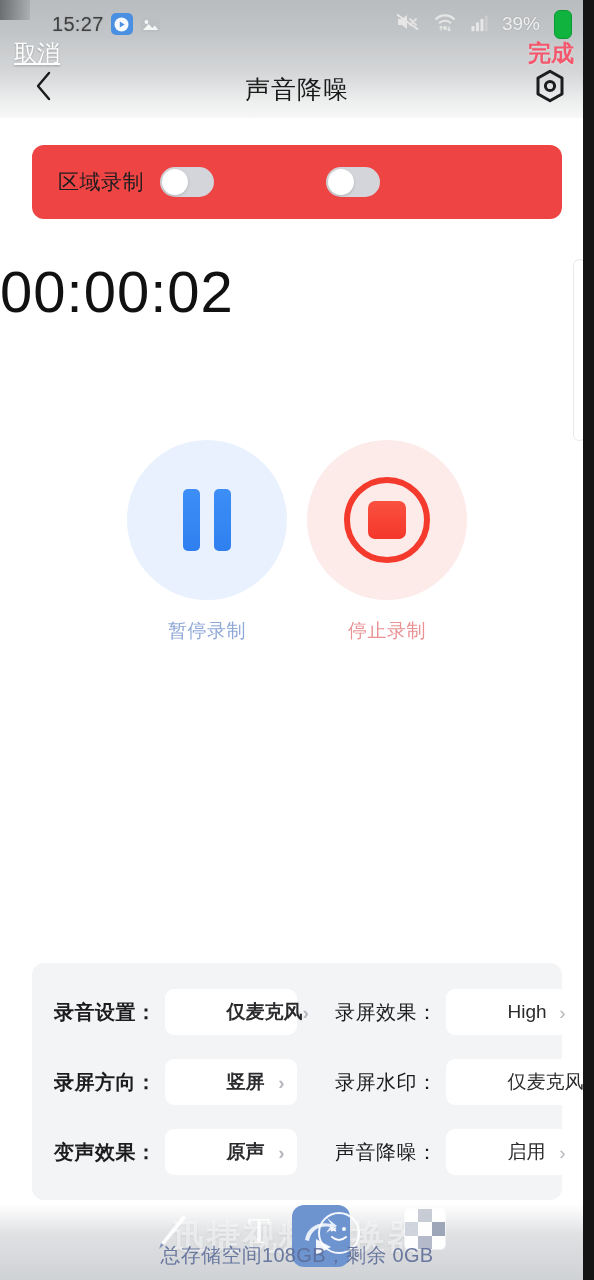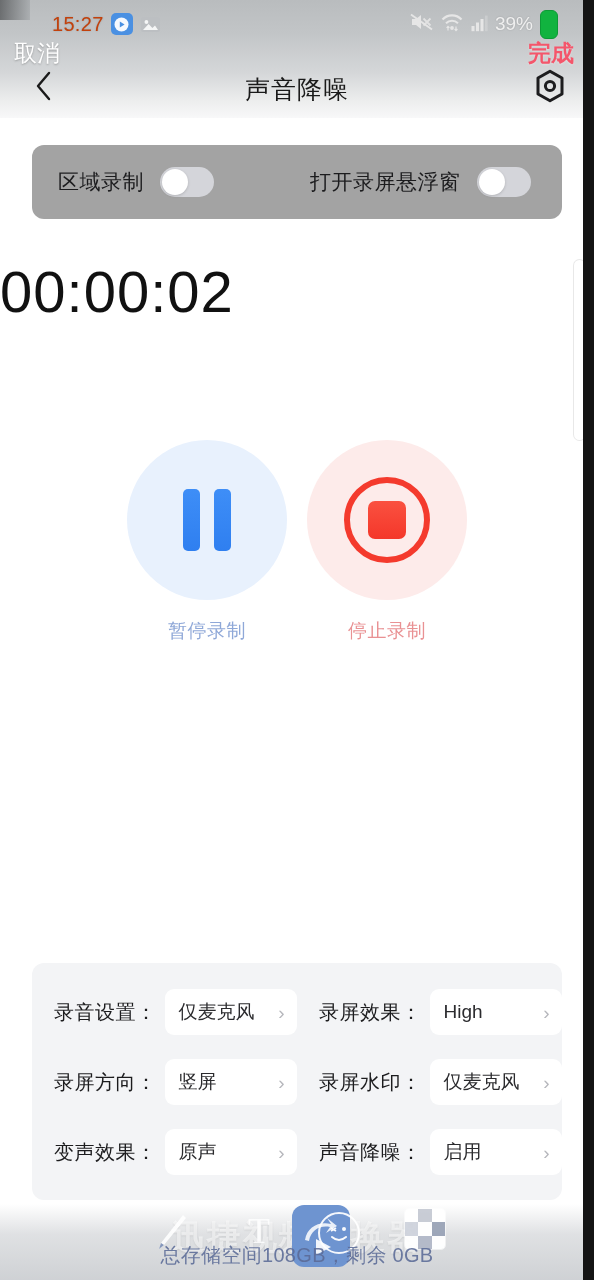--- a/index.html
+++ b/index.html
@@ -16,39 +16,40 @@
   
   .statusbar-bg {
     position:absolute; left:0; top:0; width:594px; height:118px;
     background:linear-gradient(180deg,#b9bcbe 0%,#c2c5c7 28%,#d5d7d9 62%,#eceded 85%,#f8f8f9 100%);
   }
   .statusbar {
     position:absolute; left:0; top:8px; width:594px; height:32px;
     display:flex; align-items:center;
   }
   .sb-left { position:absolute; left:52px; display:flex; align-items:center; gap:7px; }
-  .sb-time { font-size:20px; color:#c2410c; letter-spacing:0.3px; text-shadow:0 0 2px rgba(0,0,0,.18); }
+  .sb-time { font-size:20px; color:#404040; letter-spacing:0.3px; text-shadow:0 0 2px rgba(0,0,0,.18); }
   .sb-app-icon {
     width:22px; height:22px; border-radius:5px; background:#4a90e2;
     display:flex; align-items:center; justify-content:center;
   }
   .sb-app-icon svg { display:block; }
   .sb-img-icon { width:21px; height:19px; }
-  .sb-right { position:absolute; right:36px; display:flex; align-items:center; gap:7px; }
+  .sb-right { position:absolute; right:22px; display:flex; align-items:center; gap:14px; }
   .sb-batt-pct { font-size:19px; color:#efefef; text-shadow:0 0 2px rgba(0,0,0,.18); }
   .sb-batt {
     width:18px; height:29px; border-radius:6px; background:#11b33f;
     border:1.5px solid #0c9a35;
   }
 
   
   .overlay-row { position:absolute; left:0; top:38px; width:594px; height:34px; }
   .ov-cancel {
     position:absolute; left:14px; top:0; font-size:23px; color:#ffffff;
     text-shadow:0 1px 2px rgba(0,0,0,.25);
+    text-decoration:underline;
   }
   .ov-done {
     position:absolute; right:20px; top:0; font-size:23px; color:#f4566b;
     font-weight:bold; text-shadow:0 1px 2px rgba(255,255,255,.35);
   }
 
   
   .navbar { position:absolute; left:0; top:60px; width:594px; height:58px; }
   .nav-back {
     position:absolute; left:22px; top:6px; width:44px; height:44px;
@@ -60,21 +61,21 @@
     font-size:25px; color:#1a1a1a; letter-spacing:1px;
   }
   .nav-settings {
     position:absolute; right:22px; top:6px; width:44px; height:44px;
     display:flex; align-items:center; justify-content:center;
   }
 
   
   .toggles-card {
     position:absolute; left:32px; top:145px; width:530px; height:74px;
-    background:#a3a3a3; border-radius:12px;
+    background:#ef4444; border-radius:12px;
     display:flex; align-items:center;
   }
   .tg-group { display:flex; align-items:center; }
   .tg-group.g1 { position:absolute; left:26px; }
   .tg-group.g2 { position:absolute; left:278px; }
   .tg-label { font-size:21px; color:#1c1c1e; letter-spacing:0.5px; }
   .switch {
     margin-left:16px; width:54px; height:30px; border-radius:15px;
     background:#d4d5da; position:relative; flex:none;
   }
@@ -123,29 +124,29 @@
   .ctrl-label.blue { color:#8fa8d8; }
   .ctrl-label.red { color:#e99193; }
 
   
   .settings-card {
     position:absolute; left:32px; top:963px; width:530px; height:237px;
     background:#f3f4f6; border-radius:12px; padding:14px 0;
   }
   .set-row { height:70px; display:flex; align-items:center; }
   .set-cell { display:flex; align-items:center; }
-  .set-cell.left { position:absolute; left:22px; }
-  .set-cell.right { position:absolute; left:287px; }
+  .set-cell.left { position:absolute; left:22px;font-weight:bold; }
+  .set-cell.right { position:absolute; left:303px; }
   .set-label { font-size:20px; color:#1c1c1e; letter-spacing:0.5px; white-space:nowrap; }
   .set-pill {
     margin-left:8px; width:132px; height:46px; background:#ffffff;
     border-radius:9px; display:flex; align-items:center;
     justify-content:space-between; padding:0 12px 0 14px; flex:none;
   }
-  .set-val { font-size:19px; color:#2b2b2e; white-space:nowrap; }
+  .set-val { font-size:19px; color:#2b2b2e; white-space:nowrap;margin-left:48px; }
   .chev { color:#b6b7bc; font-size:19px; line-height:1; }
 
   
   .storage {
     position:absolute; left:0; top:1242px; width:594px; text-align:center;
     font-size:20px; color:#5b6b97; letter-spacing:0.3px; opacity:.88;
   }
 
   
   .bottom-fade {
@@ -278,21 +279,20 @@
   </div>
 
   <div class="toggles-card">
     <div class="tg-group g1">
       <span class="tg-label">区域录制</span>
       <span class="switch">
           <span class="knob"></span>
         </span>
     </div>
     <div class="tg-group g2">
-      <span class="tg-label">打开录屏悬浮窗</span>
       <span class="switch">
           <span class="knob"></span>
         </span>
     </div>
   </div>
 
   <div class="timer">00:00:02</div>
 
   <div class="controls">
     <div class="ctrl stop">

